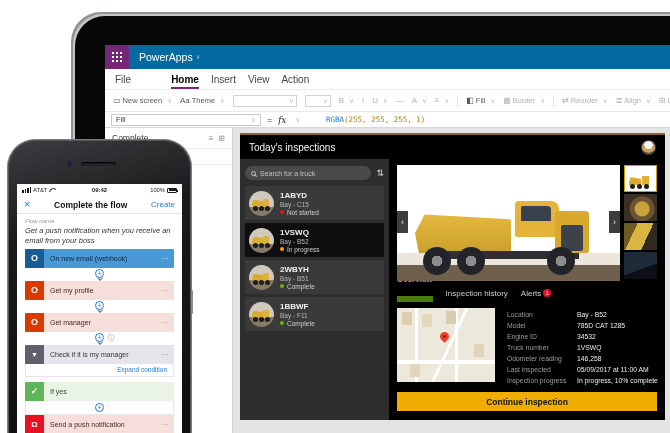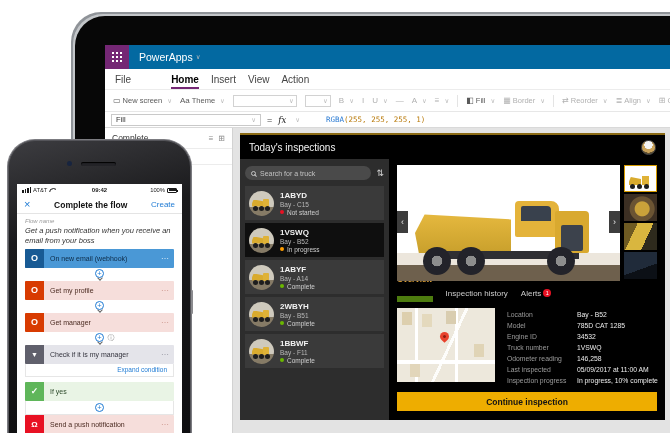--- a/index.html
+++ b/index.html
@@ -351,35 +351,20 @@
                 </span>
             </span>
           </div>
           <div class="trow">
             <span class="tava">
                 <i class="b"></i>
                 <i class="c"></i>
                 <i class="w"></i>
               </span>
             <span class="tinfo">
-              <span class="tname">1ABYF</span>
-              <span class="tbay">Bay - A14</span>
-              <span class="tstat">
-                  <span class="dot green"></span>
-                  <span>Complete</span>
-                </span>
-            </span>
-          </div>
-          <div class="trow">
-            <span class="tava">
-                <i class="b"></i>
-                <i class="c"></i>
-                <i class="w"></i>
-              </span>
-            <span class="tinfo">
               <span class="tname">2WBYH</span>
               <span class="tbay">Bay - B51</span>
               <span class="tstat">
                   <span class="dot green"></span>
                   <span>Complete</span>
                 </span>
             </span>
           </div>
           <div class="trow">
             <span class="tava">

